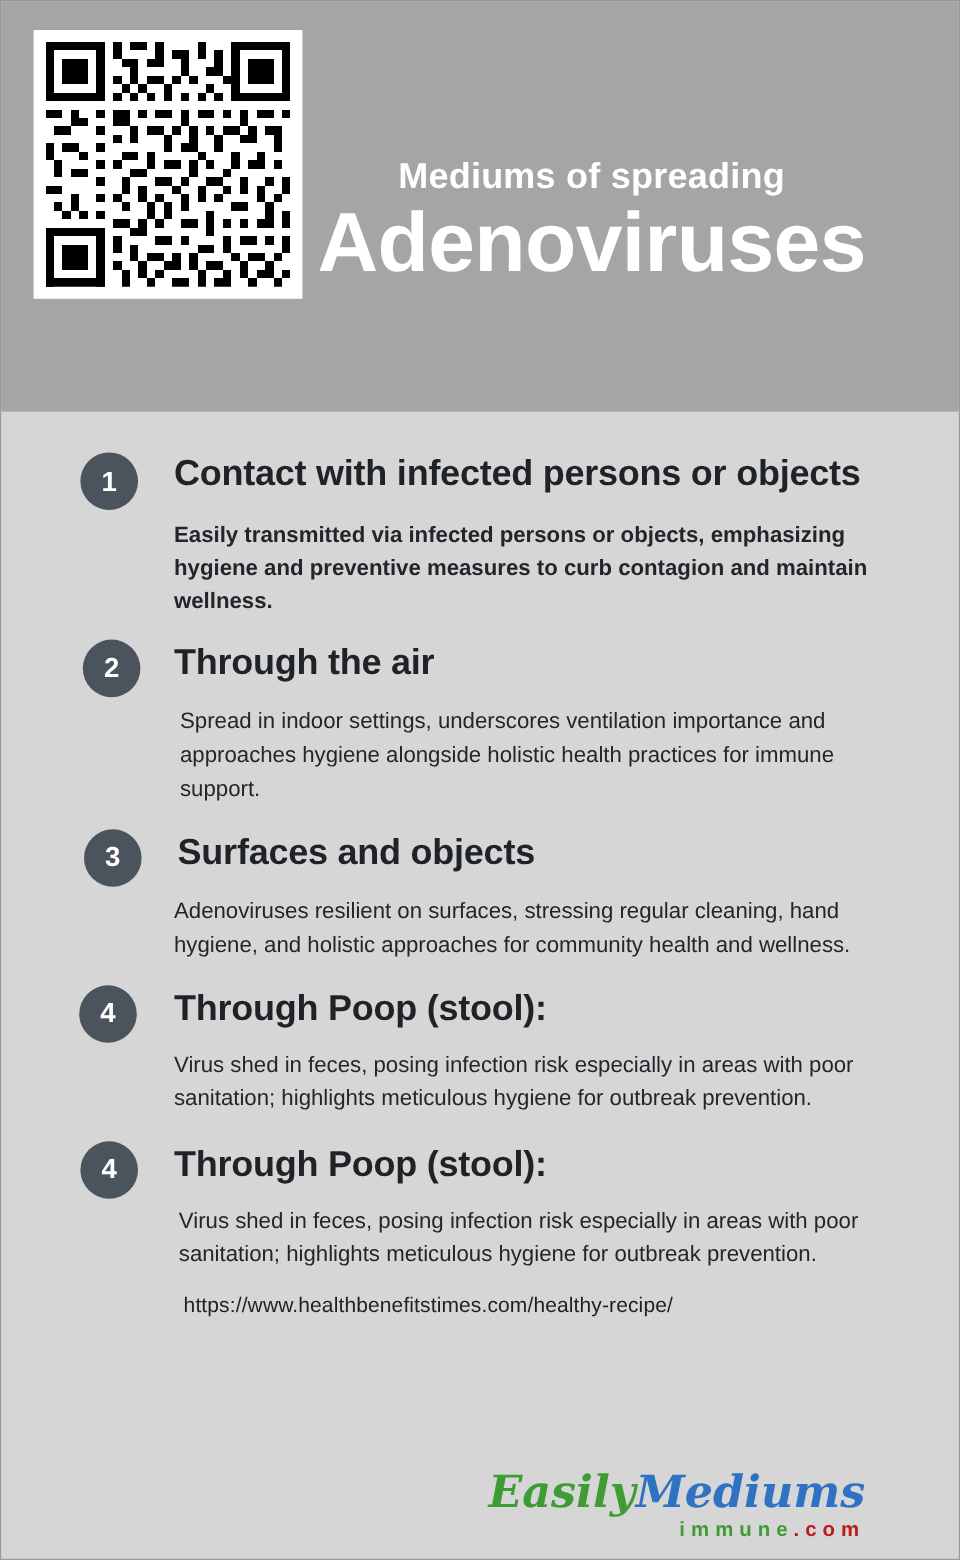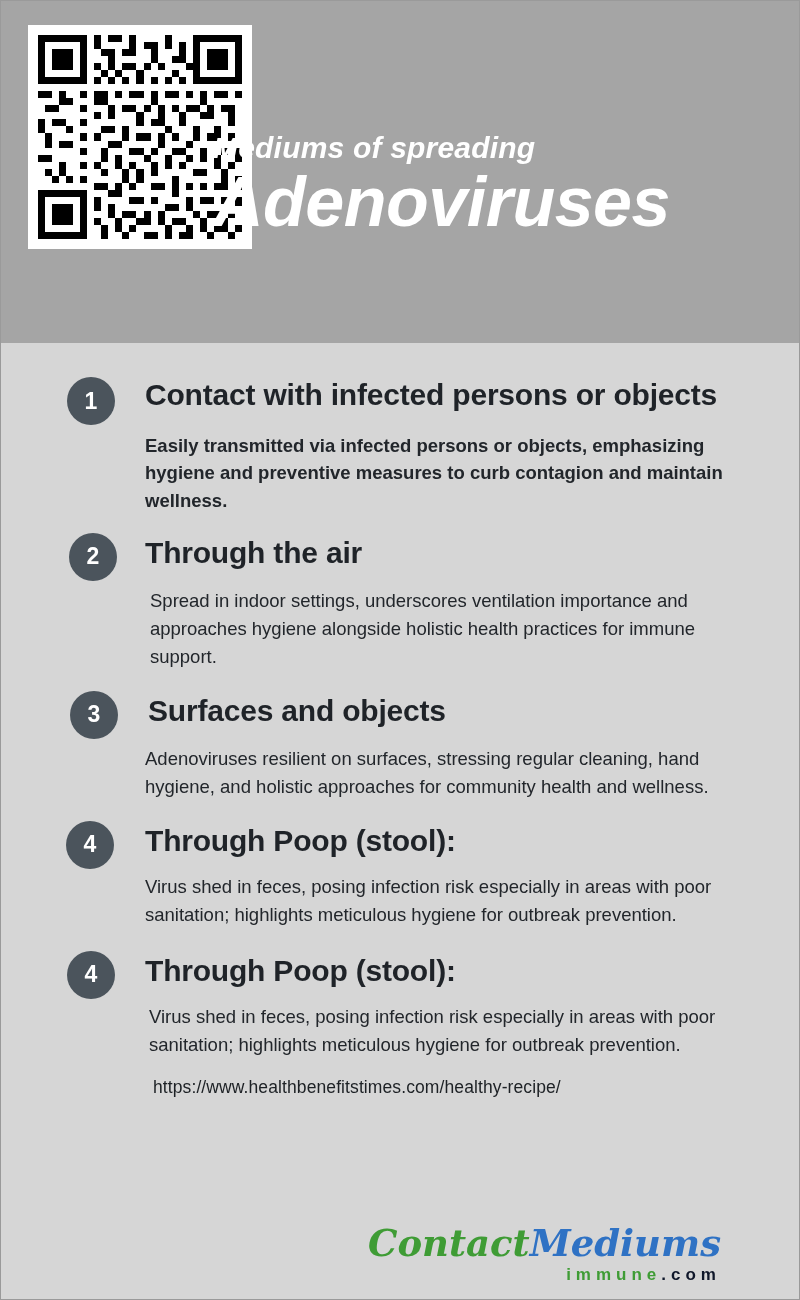--- a/index.html
+++ b/index.html
@@ -40,23 +40,22 @@
   }
   .qr-box svg {
     display: block;
     width: 204px;
     height: 204px;
   }
   .header-text {
     position: absolute;
     right: 26px;
     top: 130px;
-    text-align: left;
+    text-align: center;
     width: 560px;
-    font-style: italic;
   }
   .kicker {
     color: #ffffff;
     font-size: 30px;
     font-weight: bold;
     letter-spacing: 0.2px;
     line-height: 1.1;
     margin: 0 0 2px 0;
   }
   .title {
@@ -160,21 +159,21 @@
   .logo-ealth { color: #3f9c35; }
   .logo-enefits { color: #2f72c4; }
   .logo-sub {
     margin-top: 4px;
     font-size: 17px;
     letter-spacing: 5px;
     color: #3f9c35;
     font-weight: bold;
     font-family: "Liberation Sans", sans-serif;
   }
-  .logo-sub .dotcom { color: #0f172a; margin-top: 35px; }
+  .logo-sub .dotcom { color: #b91c1c; margin-top: 35px; }
 </style>
 </head>
 <body>
 
 <div class="poster">
 
   <div class="header">
     <div class="qr-box">
       <svg viewBox="0 0 29 29" shape-rendering="crispEdges">
         <rect width="29" height="29" fill="#ffffff"></rect>
@@ -387,17 +386,17 @@
     <div class="item item-5">
       <div class="badge">4</div>
       <h2 class="item-title">Through Poop (stool):</h2>
       <p class="item-desc">Virus shed in feces, posing infection risk especially in areas with poor sanitation; highlights meticulous hygiene for outbreak prevention.</p>
     </div>
 
     <p class="url">https://www.healthbenefitstimes.com/healthy-recipe/</p>
   </div>
 
   <div class="logo">
-    <div class="logo-main"><span class="logo-ealth">Contact</span><span class="logo-enefits">Mediums</span></div>
+    <div class="logo-main"><span class="logo-ealth">Easily</span><span class="logo-enefits">Mediums</span></div>
     <div class="logo-sub"><span>immune</span><span class="dotcom">.com</span></div>
   </div>
 
 </div>
 
 </body></html>

